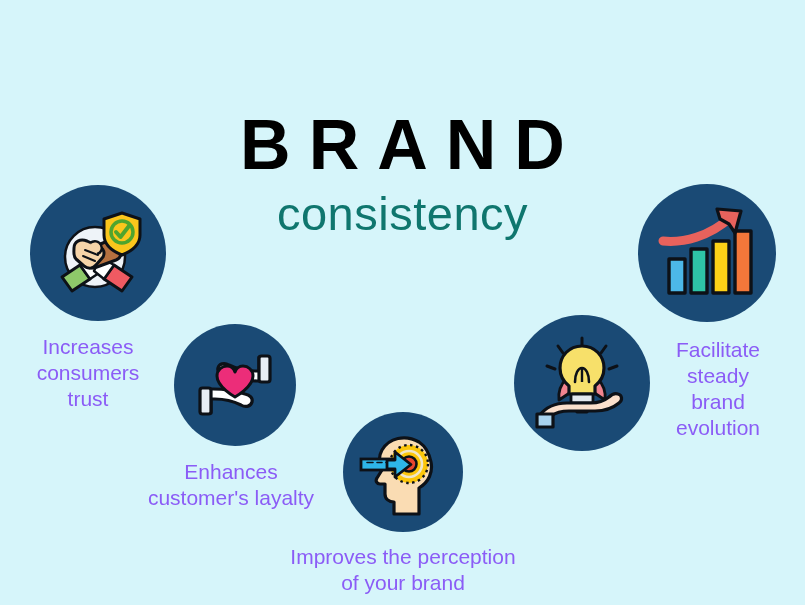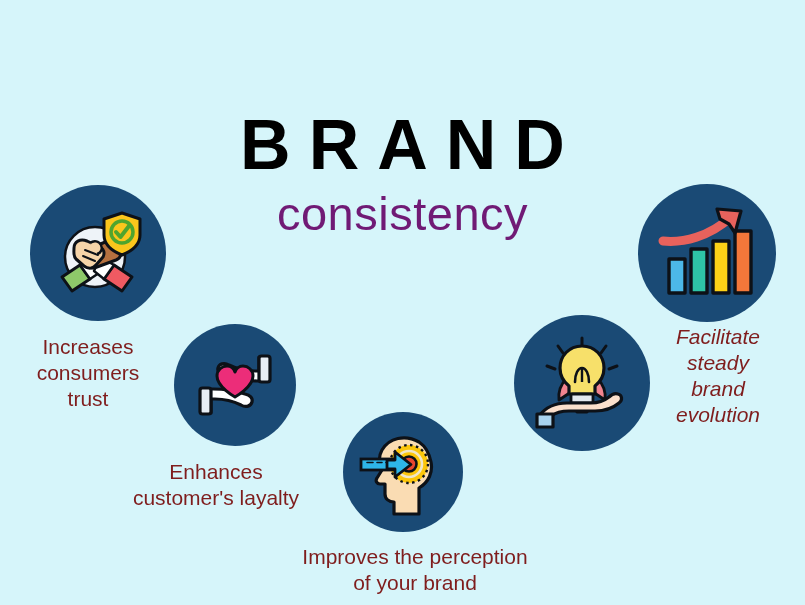--- a/index.html
+++ b/index.html
@@ -36,62 +36,62 @@
     font-weight: bold;
     letter-spacing: 18px;
     color: #000000;
     line-height: 74px;
     text-indent: 18px;
   }
   .title-sub {
     font-family: "Liberation Sans", sans-serif;
     font-size: 47px;
     font-weight: normal;
-    color: #701a75;
+    color: #0f766e;
     line-height: 56px;
     letter-spacing: 0.5px;
     margin-top: 4px;
   }
 
   
   .node-circle {
     position: absolute;
     border-radius: 50%;
     background: #1a4a75;
     display: flex;
     align-items: center;
     justify-content: center;
   }
   .node-circle svg { display: block; }
 
   
   .caption {
     position: absolute;
-    color: #7f1d1d;
+    color: #8b5cf6;
     font-family: "Liberation Sans", sans-serif;
     font-size: 21px;
     line-height: 26px;
     text-align: center;
     white-space: pre-line;
   }
 
   #circle-trust      { left: 30px;  top: 185px; width: 136px; height: 136px; }
   #caption-trust     { left: 0px;   top: 334px; width: 176px; }
 
   #circle-loyalty    { left: 174px; top: 324px; width: 122px; height: 122px; }
-  #caption-loyalty   { left: 100px; top: 459px; width: 232px; }
+  #caption-loyalty   { left: 115px; top: 459px; width: 232px; }
 
   #circle-perception { left: 343px; top: 412px; width: 120px; height: 120px; }
-  #caption-perception{ left: 265px; top: 544px; width: 300px; }
+  #caption-perception{ left: 253px; top: 544px; width: 300px; }
 
   #circle-dependable { left: 514px; top: 315px; width: 136px; height: 136px; }
   #caption-dependable{ left: 480px; top: 459px; width: 232px; }
 
   #circle-evolution  { left: 638px; top: 184px; width: 138px; height: 138px; }
-  #caption-evolution { left: 640px; top: 324px; width: 156px; font-style: italic; }
+  #caption-evolution { left: 640px; top: 337px; width: 156px; }
 </style>
 </head>
 <body>
 
 <div id="infographic">
 
   <div class="title-block">
     <div class="title-main">BRAND</div>
     <div class="title-sub">consistency</div>
   </div>

